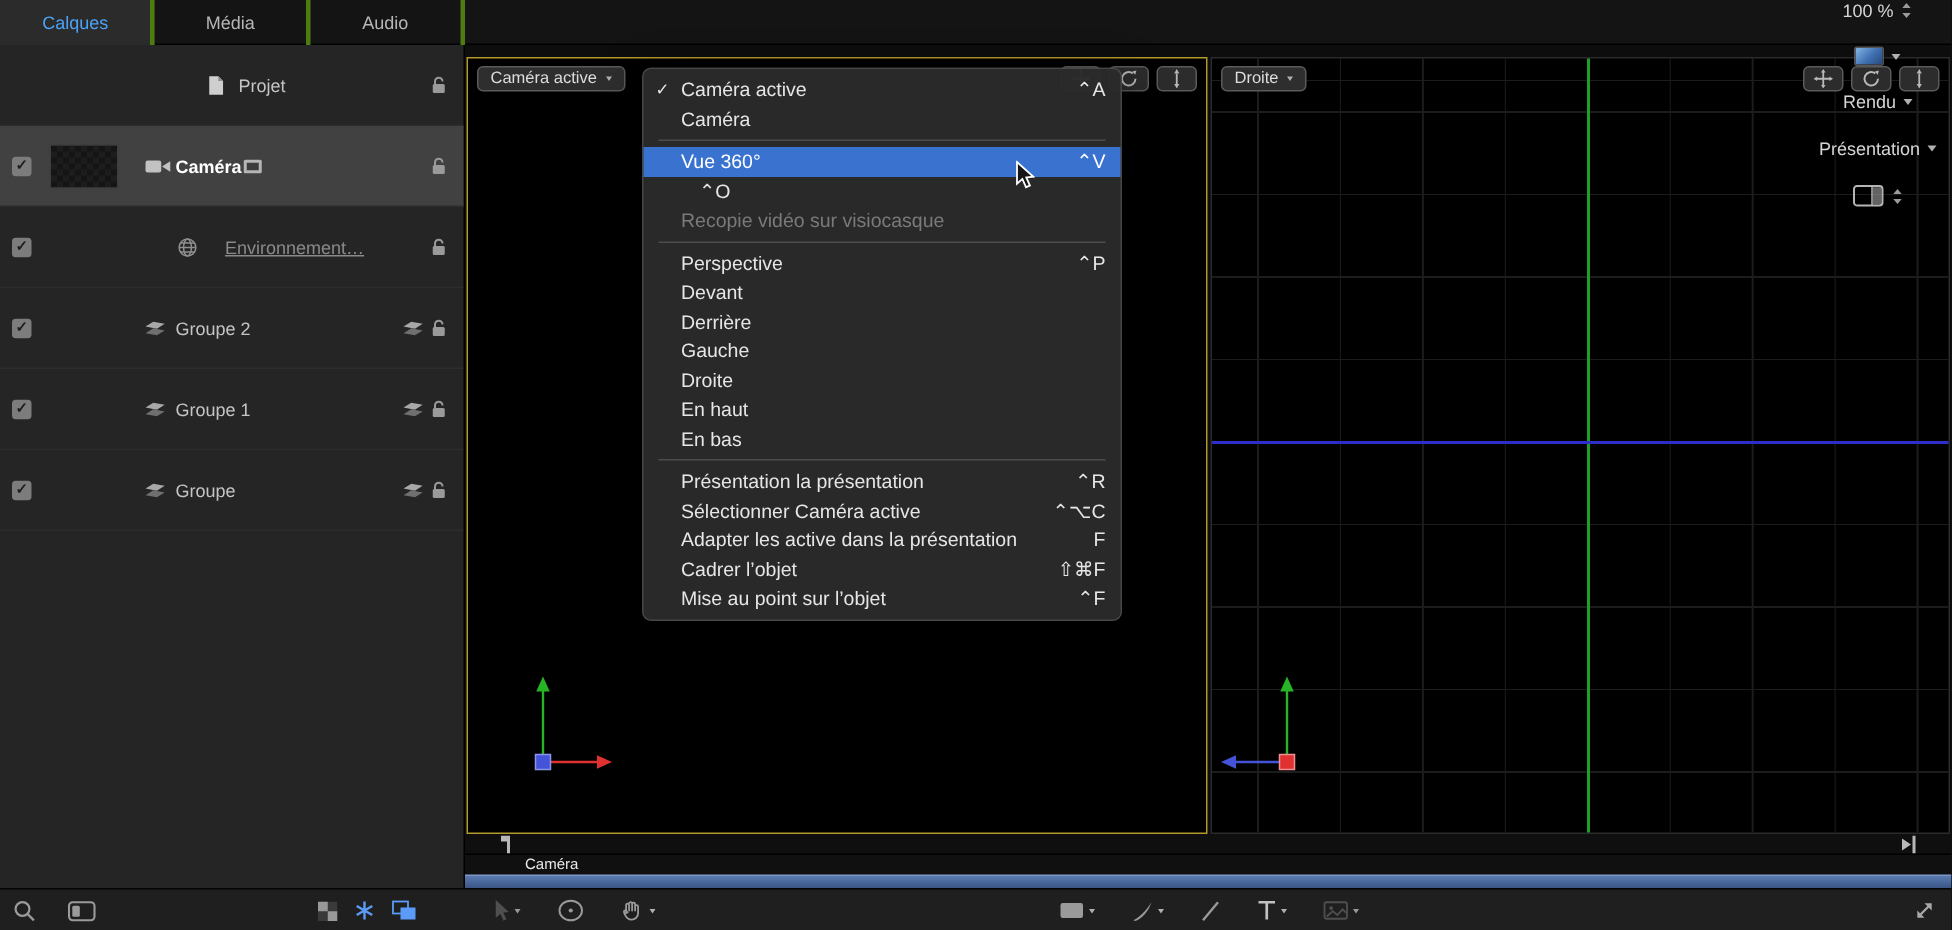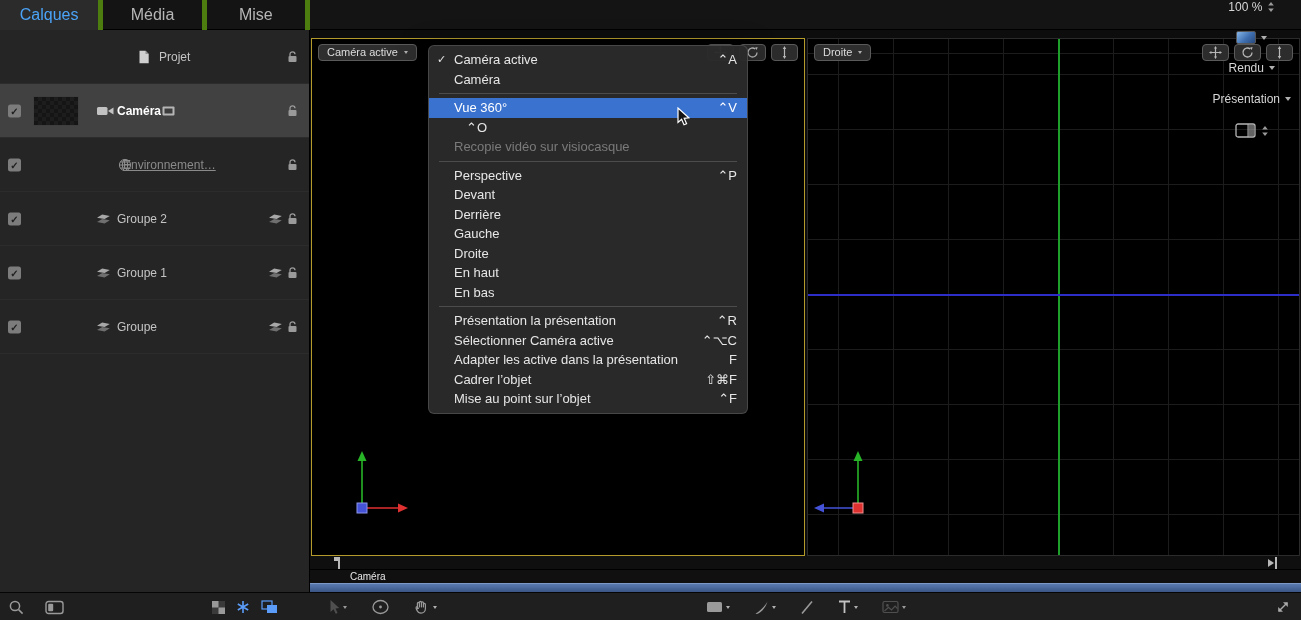--- a/index.html
+++ b/index.html
@@ -3,21 +3,21 @@
 <meta charset="utf-8">
 <style>
   *{margin:0;padding:0;box-sizing:border-box;}
   html,body{width:1301px;height:620px;}
   body{position:relative;background:#161616;font-family:"Liberation Sans",sans-serif;overflow:hidden;color:#cccccc;}
   svg{display:block;}
 
   
   #topbar{position:absolute;left:0;top:0;width:1301px;height:30px;background:#141414;border-bottom:1px solid #000;z-index:5;}
   #tabs{position:absolute;left:0;top:0;width:310px;height:30px;display:flex;}
-  .tab{flex:1;display:flex;align-items:center;justify-content:center;font-size:16px;color:#b6b6b6;border-right:5px solid #4d7c0f;cursor:default;}
+  .tab{flex:1;display:flex;align-items:center;justify-content:center;font-size:12px;color:#b6b6b6;border-right:3px solid #4d7c0f;cursor:default;}
   .tab.active{background:#2b2b2b;color:#4ba3f7;}
   #topbar-right{position:absolute;right:10px;top:0;height:30px;display:flex;align-items:center;gap:17px;flex-direction:column;}
   .tb-ctl{display:inline-flex;align-items:center;gap:5px;font-size:12px;color:#d6d6d6;}
   .tri{width:0;height:0;border-left:3.5px solid transparent;border-right:3.5px solid transparent;border-top:4px solid #b0b0b0;}
   .tri.tiny{border-left-width:2.5px;border-right-width:2.5px;border-top-width:3px;}
   .swatch{width:20px;height:13px;border-radius:2px;border:1px solid #555;background:linear-gradient(135deg,#86b6e8 0%,#3f6fb0 55%,#27497c 100%);}
 
   
   #sidebar{position:absolute;left:0;top:30px;width:310px;height:562px;background:#252525;border-right:1px solid #000;}
   .layer-row{position:relative;height:54px;border-bottom:1px solid #2c2c2c;}
@@ -81,21 +81,21 @@
 
   #cursor{position:absolute;left:676px;top:107px;z-index:100;}
 </style>
 </head>
 <body>
 
 <div id="topbar">
   <div id="tabs">
       <div class="tab active">Calques</div>
       <div class="tab">Média</div>
-      <div class="tab">Mise</div>
+      <div class="tab">Audio</div>
     </div>
   <div id="topbar-right">
     <div class="tb-ctl">
       <span>100 %</span>
       <span style="display: inline-flex; align-items: center;">
           <svg width="8" height="12" viewBox="0 0 8 12">
             <path d="M4 1 1.2 4.4h5.6zM4 11 1.2 7.6h5.6z" fill="#9a9a9a"></path>
           </svg>
         </span>
     </div>
@@ -172,21 +172,21 @@
         <div class="checkbox">✓</div>
         <span class="licon" style="left: 118px; display: inline-flex; align-items: center;">
           <svg width="14" height="14" viewBox="0 0 14 14">
             <g fill="none" stroke="#8f8f8f" stroke-width="1">
               <circle cx="7" cy="7" r="5.6"></circle>
               <ellipse cx="7" cy="7" rx="2.6" ry="5.6"></ellipse>
               <path d="M1.4 7h11.2M2.3 4h9.4M2.3 10h9.4"></path>
             </g>
           </svg>
         </span>
-        <span class="layer-label dis und" style="left: 123px; text-decoration: underline;">Environnement…</span>
+        <span class="layer-label dis und" style="left: 150px; text-decoration: underline;">Environnement…</span>
         <span class="licon" style="left: 287px; display: inline-flex; align-items: center;">
           <svg width="11" height="13" viewBox="0 0 11 13">
             <path d="M3 5.5V3.8a2.5 2.5 0 0 1 5 0" fill="none" stroke="#9a9a9a" stroke-width="1.3"></path>
             <rect x="1.5" y="5.5" width="8" height="6" rx="1" fill="#9a9a9a"></rect>
           </svg>
         </span>
       </div>
       <div class="layer-row">
         <div class="checkbox">✓</div>
         <span class="licon" style="left: 96px; display: inline-flex; align-items: center;">

